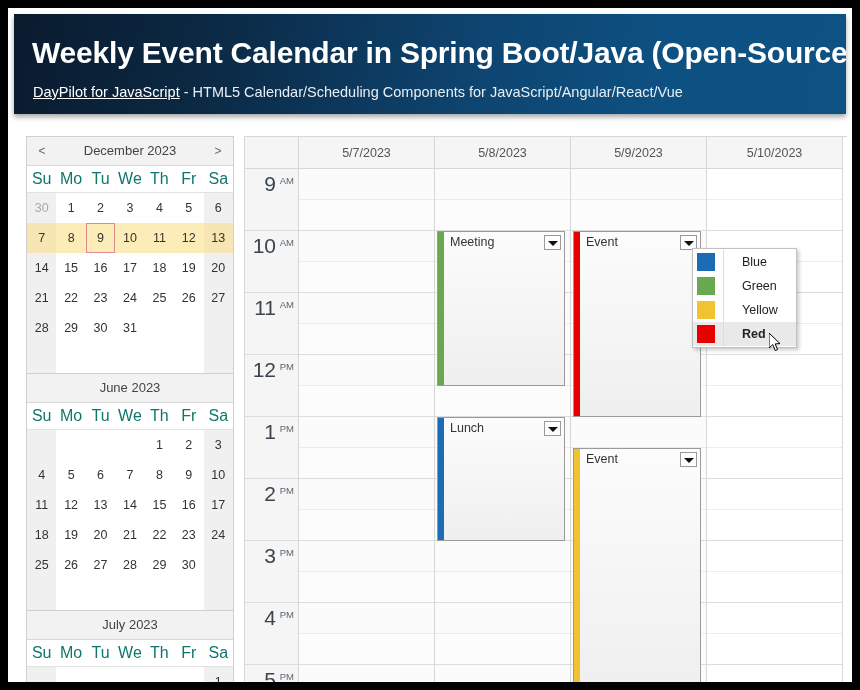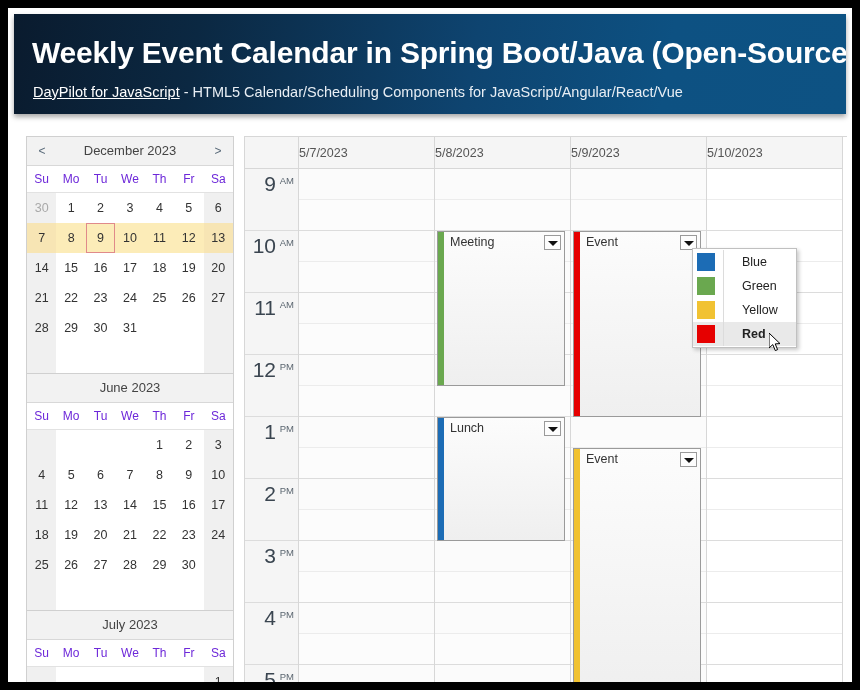--- a/index.html
+++ b/index.html
@@ -45,21 +45,21 @@
     color:#444;font-size:13px;
   }
   .m-nav{
     position:absolute;top:0;width:22px;height:28px;line-height:28px;
     text-align:center;color:#5a6b7a;font-size:12px;cursor:pointer;
   }
   .m-nav.prev{left:4px;}
   .m-nav.next{right:4px;}
   .m-dows{display:flex;height:26px;background:#fff;border-bottom:1px solid #e2e2e2;}
   .m-dows div{
-    flex:1 1 0;text-align:center;line-height:26px;font-size:12px;color:#6d28d9;
+    flex:1 1 0;text-align:center;line-height:26px;font-size:16px;color:#0f766e;
   }
   .m-grid{display:flex;flex-wrap:wrap;}
   .m-cell{
     width:14.2857%;height:30px;line-height:30px;text-align:center;
     font-size:12.5px;color:#333;box-sizing:border-box;cursor:pointer;
   }
   .m-cell.we{background:#f0f0f0;}
   .m-cell.out{color:#a9a9a9;}
   .m-cell.selweek{background:#fcecb8;}
   .m-cell.selweek.we{background:#f7e5b4;}
@@ -74,21 +74,21 @@
   }
   .cal-corner{
     position:absolute;left:0;top:0;width:54px;height:32px;
     background:#f5f5f5;border-right:1px solid #d7d7d7;border-bottom:1px solid #d7d7d7;
     box-sizing:border-box;
   }
   .cal-headrow{
     position:absolute;left:54px;top:0;right:0;height:32px;display:flex;
   }
   .cal-colhead{
-    width:136px;height:32px;line-height:32px;
+    width:136px;height:32px;line-height:32px;text-align:center;
     background:#f5f5f5;color:#555;font-size:12.5px;
     border-right:1px solid #d7d7d7;border-bottom:1px solid #d7d7d7;
     box-sizing:border-box;
   }
   .cal-body{
     position:absolute;left:0;top:32px;right:0;bottom:0;
   }
   .cal-times{
     position:absolute;left:0;top:0;width:54px;bottom:0;
     background:#f5f5f5;border-right:1px solid #d7d7d7;box-sizing:border-box;

